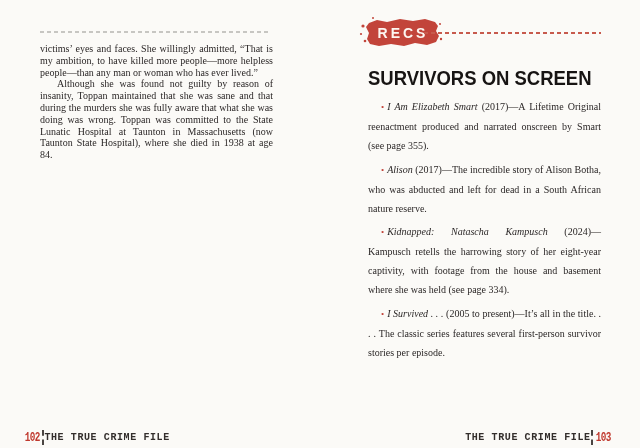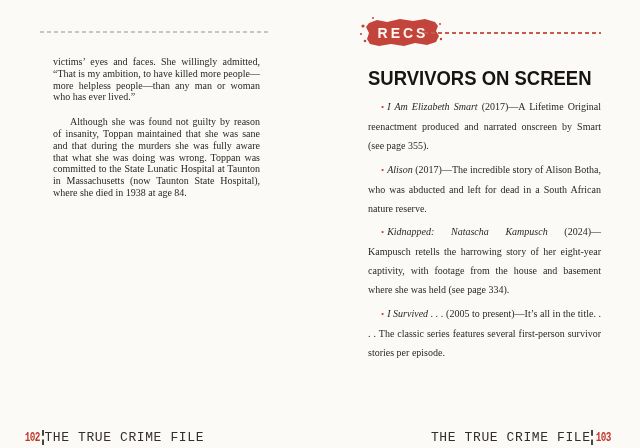--- a/index.html
+++ b/index.html
@@ -23,21 +23,21 @@
     left: 424px; top: 32px; width: 177px;
     background: repeating-linear-gradient(90deg, #c75a4d 0 4px, transparent 4px 7px);
   }
   
   .left-text {
     position: absolute; left: 40px; top: 43px; width: 233px;
     font-size: 10px; line-height: 11.8px;
     text-align: justify;
     hyphens: manual; -webkit-hyphens: manual;
   }
-  .left-text p { margin: 13px; }
+  .left-text p { margin: 0; }
   .left-text p.indent { text-indent: 17px; }
   
   .badge { position: absolute; left: 357px; top: 14px; }
   
   .heading {
     position: absolute; left: 368px; top: 66px;
     font-family: "Liberation Sans", sans-serif;
     font-weight: 800; font-size: 21px; color: #171413;
     white-space: nowrap; letter-spacing: 0px;
     transform: scaleX(0.88); transform-origin: left top;
@@ -64,21 +64,21 @@
     font-weight: bold; font-size: 13px; color: #c0392e;
     letter-spacing: -1px;
     transform: scaleX(0.72); transform-origin: center;
   }
   .foot-divider {
     width: 0; height: 15px;
     border-left: 2px dashed #4a4542;
   }
   .book-title {
     font-family: "Liberation Mono", monospace;
-    font-weight: normal; font-size: 13px; letter-spacing: 0.6px;
+    font-weight: bold; font-size: 10px; letter-spacing: 0.6px;
     color: #332e2c; white-space: nowrap;
   }
 </style>
 </head>
 <body>
 
 <div class="spread">
 
   <div class="dash-h dash-gray"></div>
 

